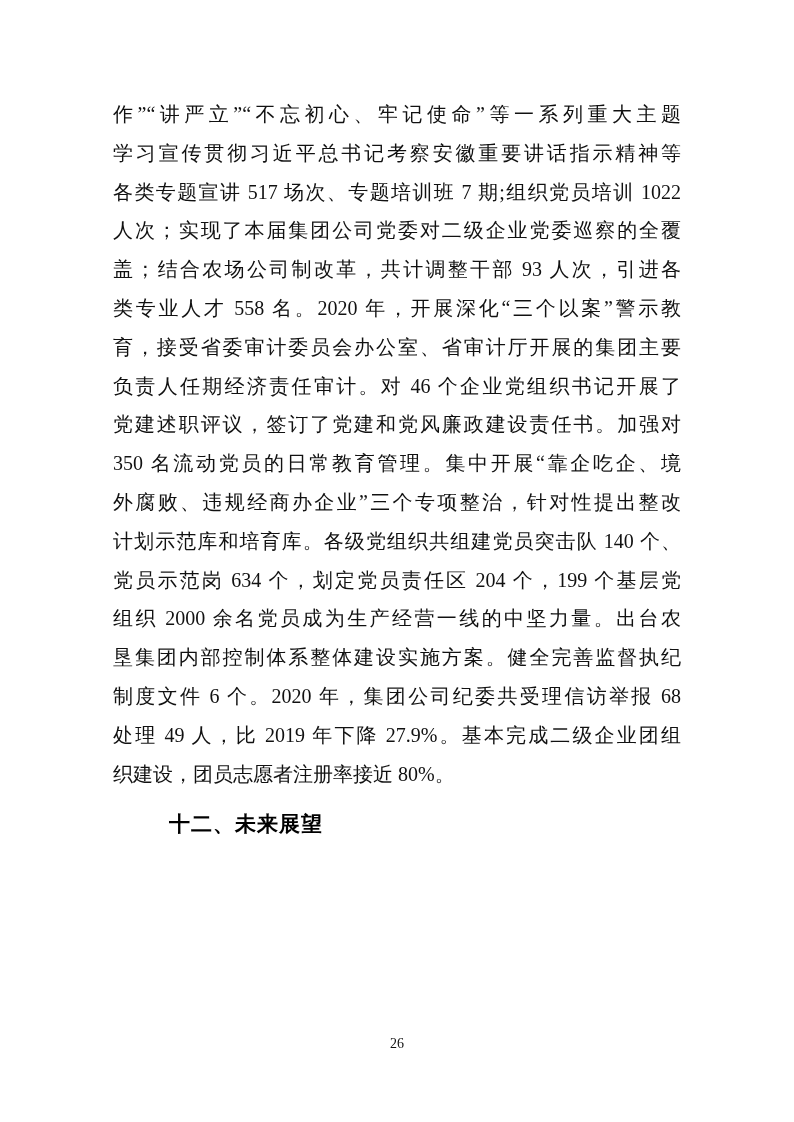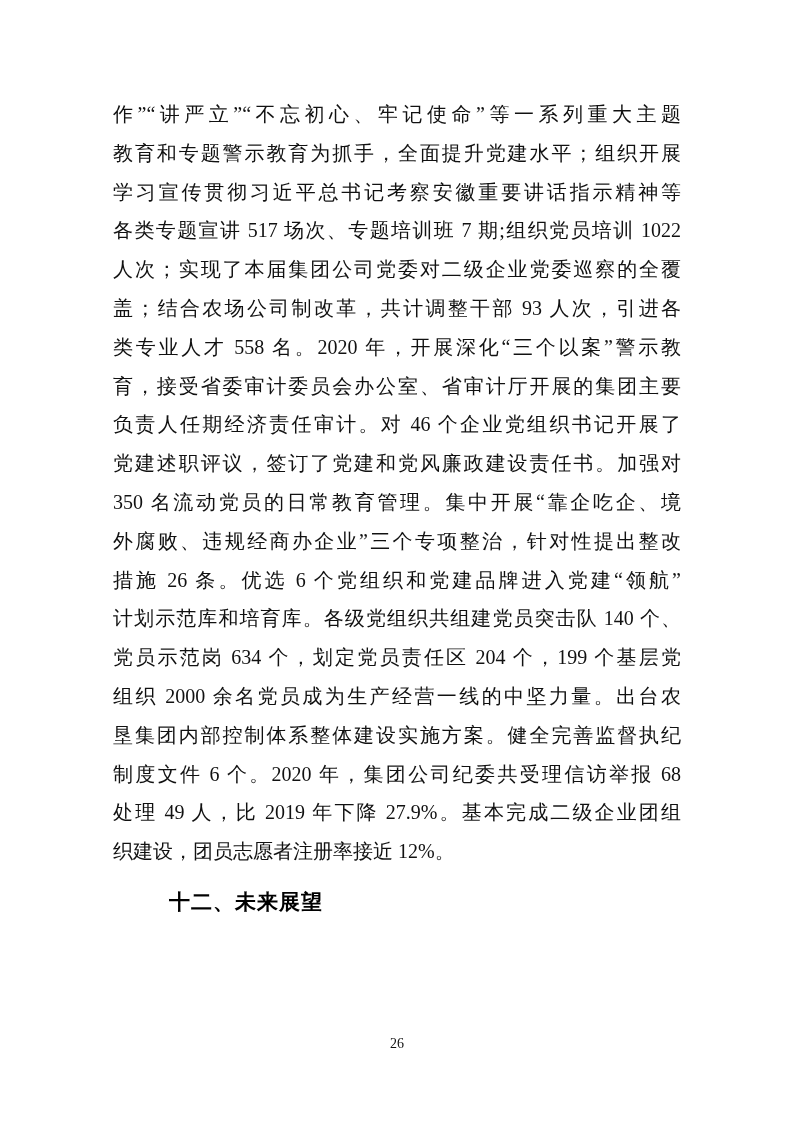--- a/index.html
+++ b/index.html
@@ -60,35 +60,33 @@
     color: #111111;
     font-family: "Liberation Serif", "DejaVu Serif", serif;
   }
 </style>
 </head>
 <body>
 
 <div class="page">
   <div class="text-block">
     <div class="line">作”“讲严立”“不忘初心、牢记使命”等一系列重大主题</div>
-    <div class="line">教育和专题警示教育为抓手，全面提升党建水平；组织开展</div>
     <div class="line">学习宣传贯彻习近平总书记考察安徽重要讲话指示精神等</div>
     <div class="line">各类专题宣讲 517 场次、专题培训班 7 期;组织党员培训 1022</div>
     <div class="line">人次；实现了本届集团公司党委对二级企业党委巡察的全覆</div>
     <div class="line">盖；结合农场公司制改革，共计调整干部 93 人次，引进各</div>
     <div class="line">类专业人才 558 名。2020 年，开展深化“三个以案”警示教</div>
     <div class="line">育，接受省委审计委员会办公室、省审计厅开展的集团主要</div>
     <div class="line">负责人任期经济责任审计。对 46 个企业党组织书记开展了</div>
     <div class="line">党建述职评议，签订了党建和党风廉政建设责任书。加强对</div>
     <div class="line">350 名流动党员的日常教育管理。集中开展“靠企吃企、境</div>
     <div class="line">外腐败、违规经商办企业”三个专项整治，针对性提出整改</div>
-    <div class="line">措施 26 条。优选 6 个党组织和党建品牌进入党建“领航”</div>
     <div class="line">计划示范库和培育库。各级党组织共组建党员突击队 140 个、</div>
     <div class="line">党员示范岗 634 个，划定党员责任区 204 个，199 个基层党</div>
     <div class="line">组织 2000 余名党员成为生产经营一线的中坚力量。出台农</div>
     <div class="line">垦集团内部控制体系整体建设实施方案。健全完善监督执纪</div>
     <div class="line">制度文件 6 个。2020 年，集团公司纪委共受理信访举报 68</div>
     <div class="line">处理 49 人，比 2019 年下降 27.9%。基本完成二级企业团组</div>
-    <div class="line no-just">织建设，团员志愿者注册率接近 12%。</div>
+    <div class="line no-just">织建设，团员志愿者注册率接近 80%。</div>
     <h2 class="heading">十二、未来展望</h2>
   </div>
   <div class="page-number">26</div>
 </div>
 
 </body></html>

